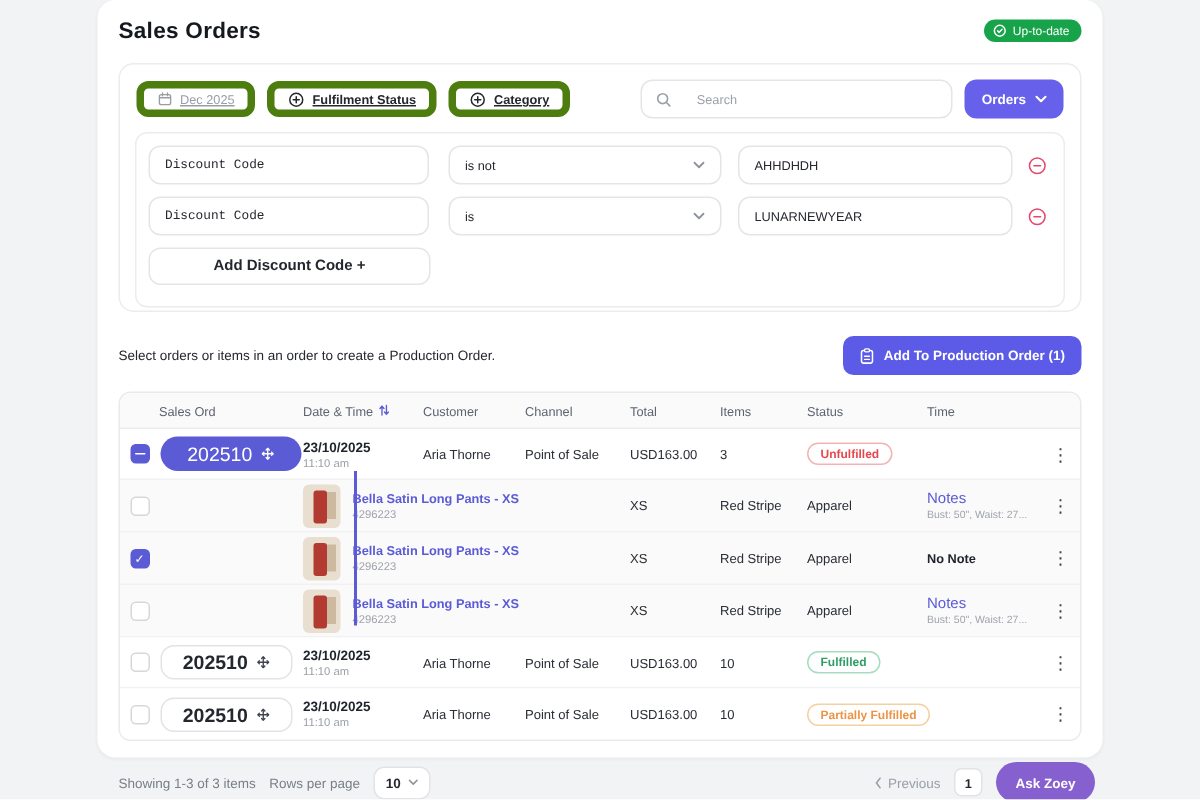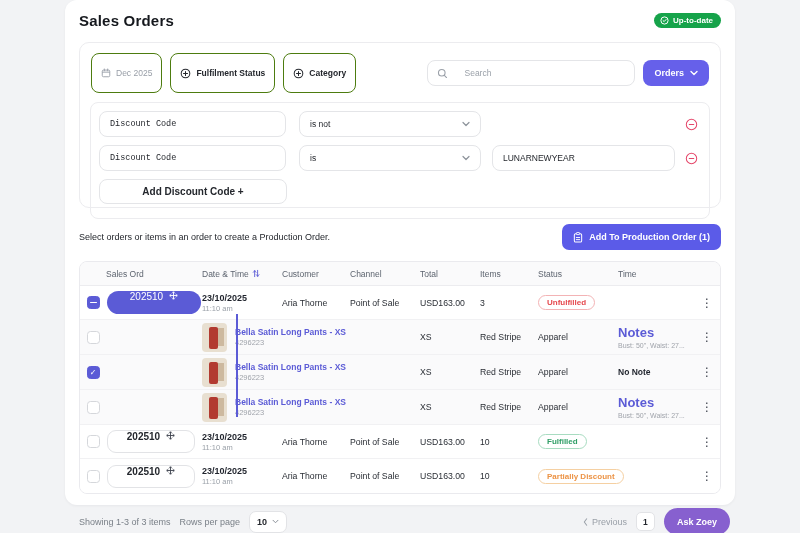--- a/index.html
+++ b/index.html
@@ -6,27 +6,27 @@
   html,body { width:800px; height:533px; }
   body { font-family:"Liberation Sans", sans-serif; }
   .viewport { position:relative; width:800px; height:533px; background:#f2f3f5; overflow:hidden; }
 
   .card { position:absolute; left:65px; top:0; width:670px; height:505px; background:#fff;
           border-radius:12px; box-shadow:0 1px 3px rgba(16,24,40,.05); }
   .card-inner { padding:12px 14px 0; }
 
   .title-row { display:flex; justify-content:space-between; align-items:center; }
   .page-title { font-size:15px; font-weight:bold; color:#15181d; letter-spacing:.2px; }
-  .uptodate { background:#16A34A; color:#fff; font-size:8px; font-weight:bold; border-radius:999px;
+  .uptodate { background:#16A34A; color:#fff; font-size:8px; font-weight:normal; border-radius:999px;
               padding:3px 8px 3px 6px; display:flex; align-items:center; gap:4px; }
 
   .filter-card { margin-top:13px; border:1px solid #ececef; border-radius:10px; height:166px; background:#fff; }
   .chips-row { display:flex; align-items:center; padding:10px 11px 9px; gap:8px; }
-  .chip { display:flex; align-items:center; gap:5px; border:1px solid #4d7c0f; border-radius:8px;
-          padding:0 9px; height:40px; font-size:8.5px; font-weight:bold; color:#24272d; background:#fff; cursor:pointer; }
+  .chip { display:flex; align-items:center; gap:5px; border:5px solid #4d7c0f; border-radius:8px;
+          padding:0 9px; height:24px; font-size:8.5px; font-weight:bold; color:#24272d; background:#fff; cursor:pointer;text-decoration:underline; }
   .chip.date-chip { color:#989ea7; font-weight:normal; }
   .spacer { flex:1; }
   .search-box { display:flex; align-items:center; gap:16px; border:1px solid #e4e5e8; border-radius:8px;
                 height:26px; width:208px; padding:0 9px; background:#fff; }
   .search-box input { border:0; outline:0; font-size:8.5px; width:100%; color:#3a3f46; background:transparent;
                       font-family:"Liberation Sans", sans-serif; }
   .search-box input::placeholder { color:#9ba1a9; }
   .export-btn { height:26px; background:#6660EA; color:#fff; border:0; border-radius:8px; font-size:9px;
                 font-weight:bold; padding:0 11px; display:flex; align-items:center; gap:6px; cursor:pointer;
                 font-family:"Liberation Sans", sans-serif; }
@@ -58,22 +58,22 @@
   .subrow { height:35px; background:#fafafb; border-bottom:1px solid #f1f1f3; }
   .trow.last { border-bottom:0; }
 
   .cb-cell { display:flex; justify-content:center; }
   .checkbox { width:13px; height:13px; border:1px solid #d5d7db; border-radius:3.5px; background:#fff;
               cursor:pointer; position:relative; display:flex; align-items:center; justify-content:center; }
   .checkbox.checked { background:#5B5BD6; border-color:#5B5BD6; color:#fff; font-size:8px; }
   .checkbox.partial { background:#5B5BD6; border-color:#5B5BD6; }
   .checkbox.partial::after { content:""; width:7px; height:1.6px; background:#fff; border-radius:1px; }
 
-  .pill { height:23px; display:flex; justify-content:center; gap:6px;
-          font-size:10px; cursor:grab; }
+  .pill { height:23px; display:flex; align-items:center; justify-content:center; gap:6px;
+          font-size:13px; cursor:grab; }
   .pill.active { background:#5B5BD6; color:#fff; width:94px; border-radius:12px; margin-left:1px; }
   .pill.plain { background:#fff; border:1px solid #e2e3e6; color:#24272d; width:88px; border-radius:9px;
                 font-weight:bold; margin-left:1px; }
 
   .date-d { font-size:9px; color:#1f232c; font-weight:bold; }
   .date-t { font-size:7.5px; color:#9aa0a8; margin-top:1px; }
   .txt { font-size:8.7px; color:#2a2e35; padding-right:4px; white-space:nowrap; overflow:hidden; }
 
   .badge { display:inline-flex; align-items:center; border-radius:999px; border:1px solid; font-size:8px;
            padding:2px 8px; font-weight:600; justify-self:start; background:#fff; white-space:nowrap; }
@@ -84,21 +84,21 @@
   .dots-btn { font-size:12px; color:#3e434e; text-align:center; cursor:pointer; background:none; border:0;
               line-height:1; font-family:"DejaVu Sans", sans-serif; }
 
   .prod-cell { grid-column:3/6; display:flex; gap:8px; align-items:center; }
   .thumb { width:25px; height:29px; border-radius:4px; background:#e8dfd0; position:relative; overflow:hidden; flex:none; }
   .thumb::before { content:""; position:absolute; right:3px; top:5px; width:7px; height:18px; background:#cdb99f; }
   .thumb::after { content:""; position:absolute; left:7px; top:4px; width:9px; height:22px; background:#b23a30; border-radius:2px; }
   .pname { font-size:8.5px; font-weight:bold; color:#5B5BD6; white-space:nowrap; }
   .sku { font-size:7.5px; color:#a0a4ab; margin-top:1.5px; }
 
-  .note-title { font-size:13px; font-weight:bold; color:#5B5BD6; }
+  .note-title { font-size:10px; font-weight:normal; color:#5B5BD6; }
   .note-detail { font-size:7px; color:#a0a4ab; margin-top:1.5px; white-space:nowrap; overflow:hidden;
                  text-overflow:ellipsis; max-width:78px; }
   .note-plain { font-size:8.5px; font-weight:bold; color:#1f232c; }
 
   .tree-line { position:absolute; left:156px; top:52px; width:2px; height:103px; background:#5B5BD6; z-index:2; }
 
   .footer { position:absolute; left:79px; right:70px; top:508px; display:flex; align-items:center;
             font-size:9px; color:#7a8088; gap:9px; }
   .rpp-select { border:1px solid #e2e3e6; border-radius:7px; background:#fff; height:22px; padding:0 7px;
                 display:flex; align-items:center; gap:5px; font-size:9px; font-weight:bold; color:#24272d; cursor:pointer; }
@@ -187,20 +187,21 @@
           <div class="frow">
             <div class="fbox f-field">Discount Code</div>
             <div class="fbox f-op">
               <span>is not</span>
               <span>
                 <svg width="8" height="6" viewBox="0 0 8 6">
                     <path d="M1 1.5 4 4.5 7 1.5" fill="none" stroke="#8d939b" stroke-width="1.2" stroke-linecap="round" stroke-linejoin="round"></path>
                   </svg>
               </span>
             </div>
+            <div class="fbox f-val">AHHDHDH</div>
             <button class="minus-btn">
               <span>
                 <svg width="13" height="13" viewBox="0 0 14 14">
                     <circle cx="7" cy="7" r="5.6" fill="none" stroke="#E5486B" stroke-width="1.1"></circle>
                     <path d="M4.6 7h4.8" stroke="#E5486B" stroke-width="1.1" stroke-linecap="round"></path>
                   </svg>
               </span>
             </button>
           </div>
           <div class="frow">
@@ -402,21 +403,21 @@
             </div>
           </div>
           <div>
             <div class="date-d">23/10/2025</div>
             <div class="date-t">11:10 am</div>
           </div>
           <div class="txt">Aria Thorne</div>
           <div class="txt">Point of Sale</div>
           <div class="txt">USD163.00</div>
           <div class="txt">10</div>
-          <div class="badge partial-f">Partially Discount</div>
+          <div class="badge partial-f">Partially Fulfilled</div>
           <div></div>
           <button class="dots-btn">⋮</button>
         </div>
       </div>
 
     </div>
   </div>
 
   <div class="footer">
     <span>Showing 1-3 of 3 items</span>

